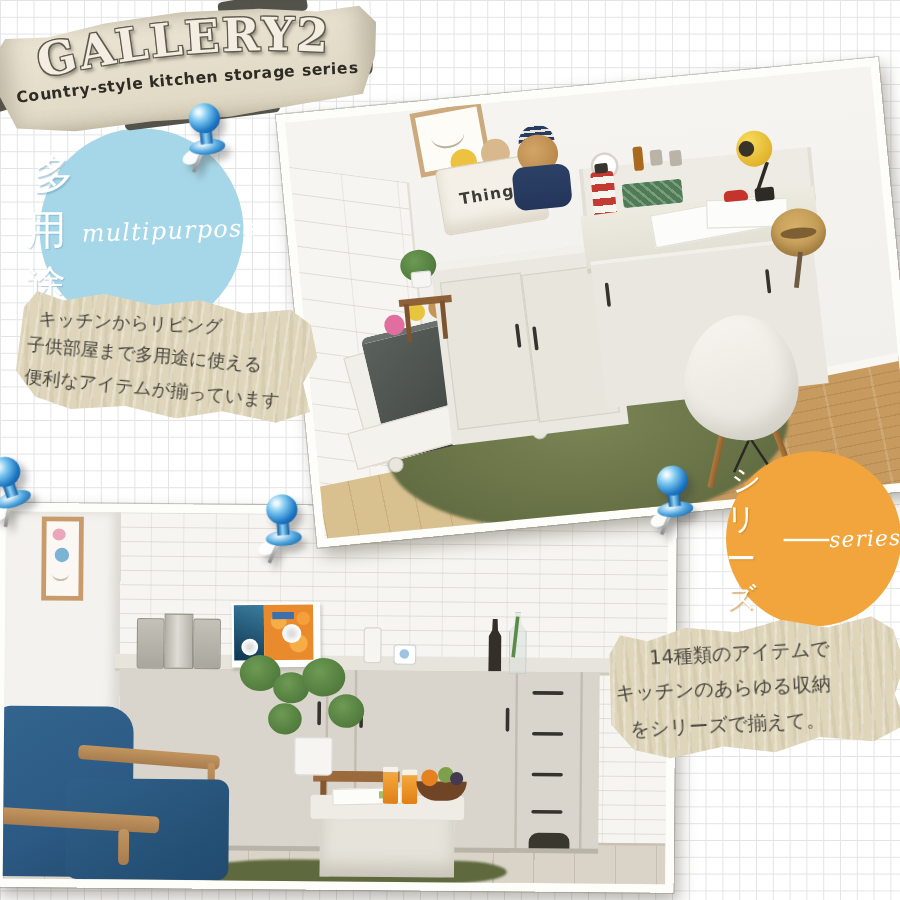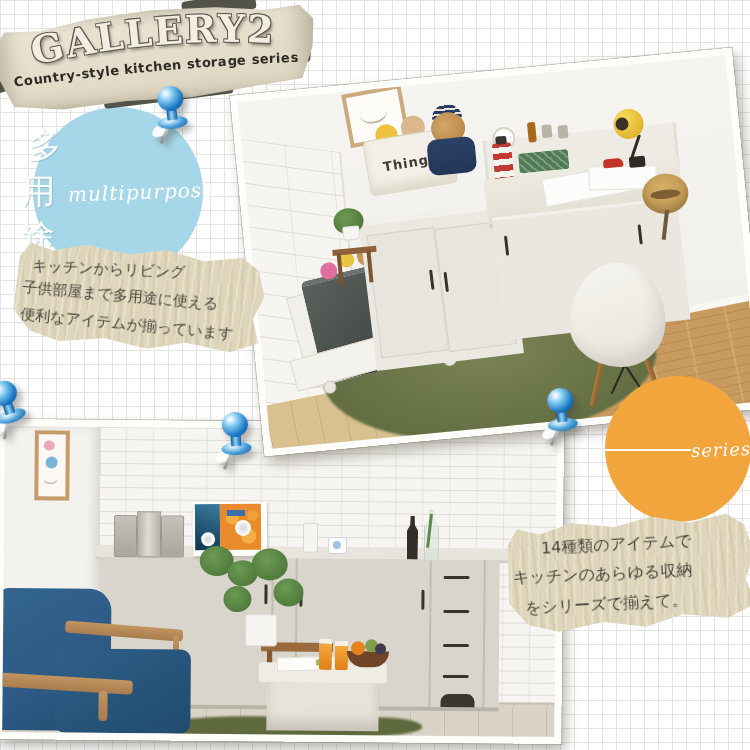--- a/index.html
+++ b/index.html
@@ -339,20 +339,21 @@
     </div>
   </div>
 
   <div class="badge badge-blue">
     <div class="badge-jp">多用途</div>
     <div class="badge-rule"></div>
     <div class="badge-en">multipurpose</div>
   </div>
 
   <div class="badge badge-orange">
+    <div class="badge-jp">シリーズ</div>
     <div class="badge-rule"></div>
     <div class="badge-en">series</div>
   </div>
 
   <div class="note note1">
     <div class="nl l1">キッチンからリビング</div>
     <div class="nl l2">子供部屋まで多用途に使える</div>
     <div class="nl l3">便利なアイテムが揃っています</div>
   </div>
   <div class="note note2">

